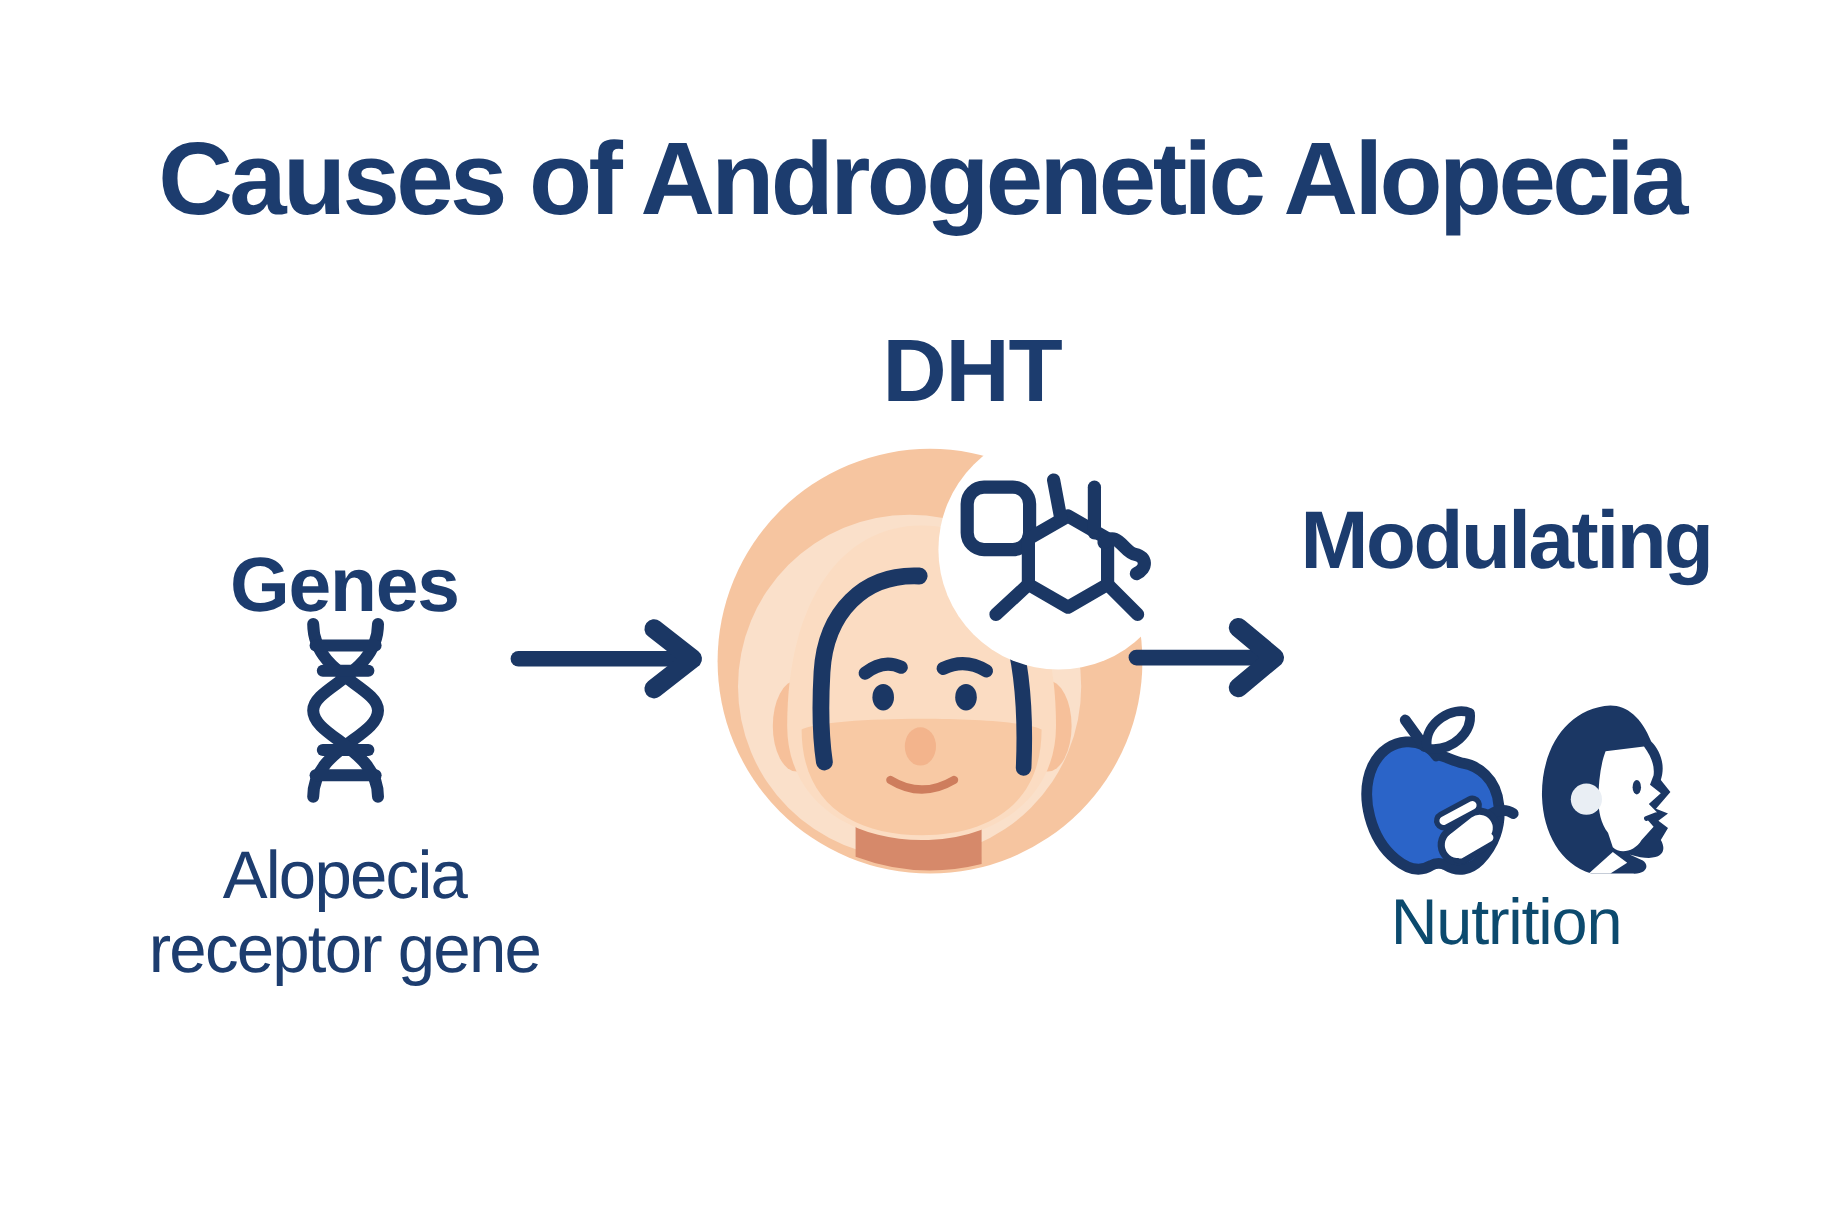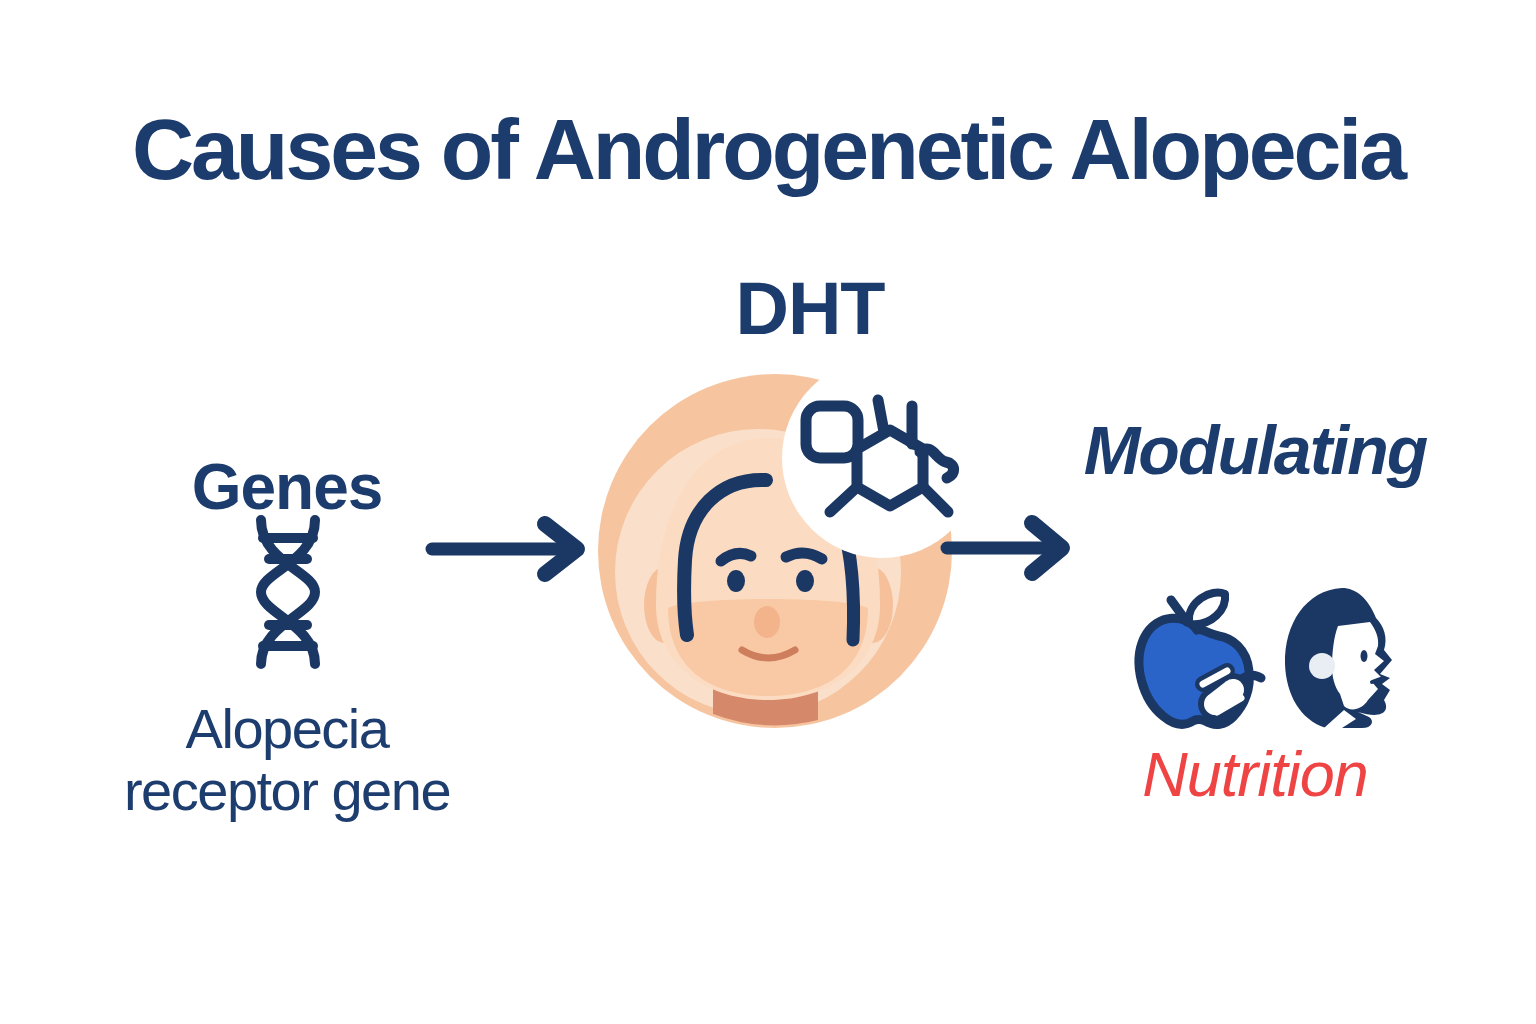--- a/index.html
+++ b/index.html
@@ -12,23 +12,23 @@
     left:0;top:100px;width:1536px;text-align:center;
     font-size:86px;font-weight:700;letter-spacing:-3px;color:#1C3C6E;
   }
   .dht{
     left:0;top:266px;width:1536px;text-align:center;
     font-size:74px;font-weight:700;letter-spacing:-1px;color:#1C3C6E;padding-left:42px;
   }
   .left-col{left:37px;width:500px;text-align:center;}
   .genes-heading{top:412px;font-size:64px;font-weight:700;letter-spacing:-1px;margin-top:38px;}
   .caption{top:698px;font-size:56px;font-weight:400;letter-spacing:-1.5px;line-height:1.1;color:#1D3D6F;}
-  .right-col{left:1055px;width:400px;text-align:center;font-style:italic;}
+  .right-col{left:1055px;width:400px;text-align:center;}
   .mod-heading{top:412px;font-size:68px;font-weight:700;letter-spacing:-2px;line-height:1.13;}
-  .factor-label{font-size:63px;font-weight:400;letter-spacing:-1px;color:#ef4444;}
+  .factor-label{font-size:54px;font-weight:400;letter-spacing:-1px;color:#0c4a6e;}
   .nutrition{top:738px;}
   .stress{top:818px;}
   .line{display:block;}
   svg{display:block;}
 </style>
 </head>
 <body>
 
 <div class="canvas">
 

